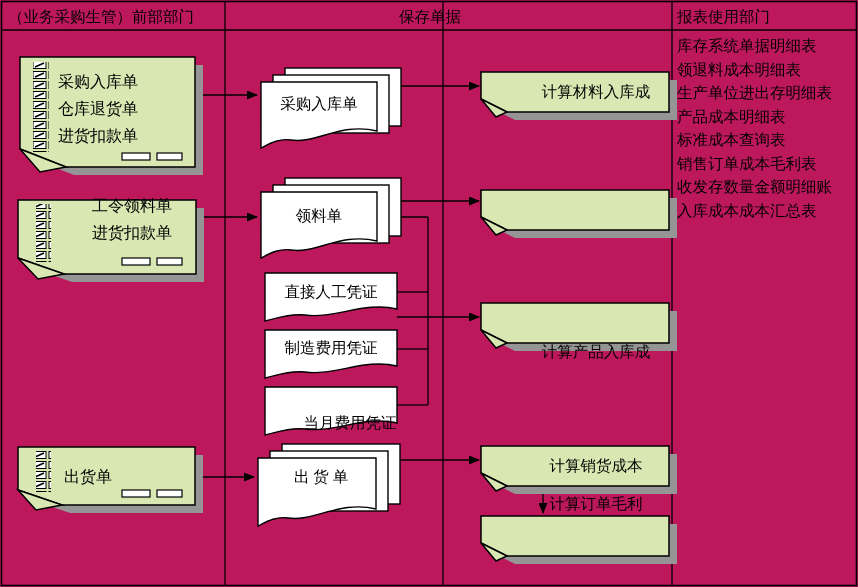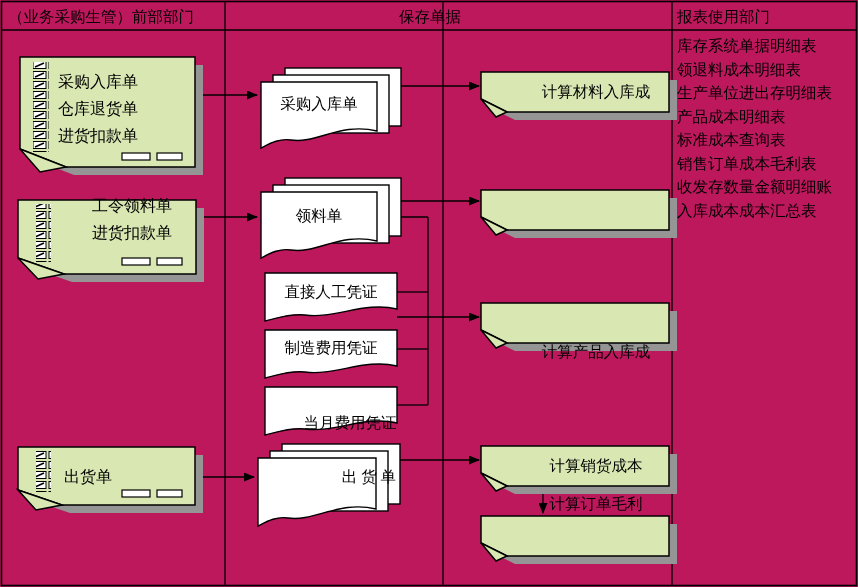--- a/index.html
+++ b/index.html
@@ -161,21 +161,21 @@
   </div>
   <div class="txt note-text" style="left:64px;top:463px;">
     <div>出货单</div>
   </div>
 
   <div class="txt doc-label" style="left:261px;top:94px;width:116px;">采购入库单</div>
   <div class="txt doc-label" style="left:261px;top:206px;width:116px;">领料单</div>
   <div class="txt doc-label" style="left:265px;top:282px;width:132px;">直接人工凭证</div>
   <div class="txt doc-label" style="left:265px;top:338px;width:132px;">制造费用凭证</div>
   <div class="txt doc-label" style="left:265px;top:413px;width:116px;margin-left:27px;">当月费用凭证</div>
-  <div class="txt doc-label" style="left:258px;top:467px;width:138px;text-align:right;">出 货 单</div>
+  <div class="txt doc-label" style="left:252px;top:467px;width:138px;">出 货 单</div>
 
   <div class="txt doc-label fin-label" style="top:82px;">计算材料入库成</div>
   <div class="txt doc-label fin-label" style="top:318px;margin-top:24px;">计算产品入库成</div>
   <div class="txt doc-label fin-label" style="top:456px;">计算销货成本</div>
   <div class="txt doc-label fin-label" style="top:494px;">计算订单毛利</div>
 
   <div class="reports">
     <div>库存系统单据明细表</div>
     <div>领退料成本明细表</div>
     <div>生产单位进出存明细表</div>

